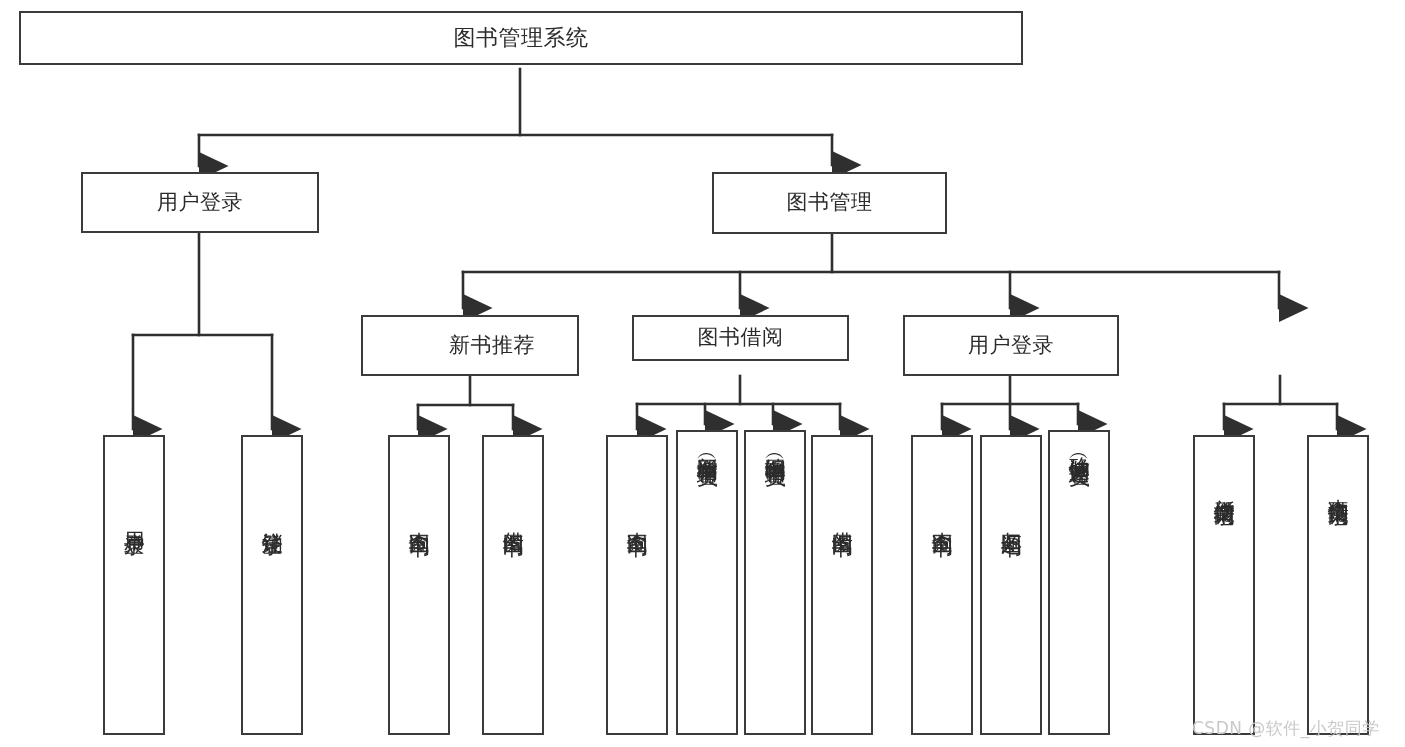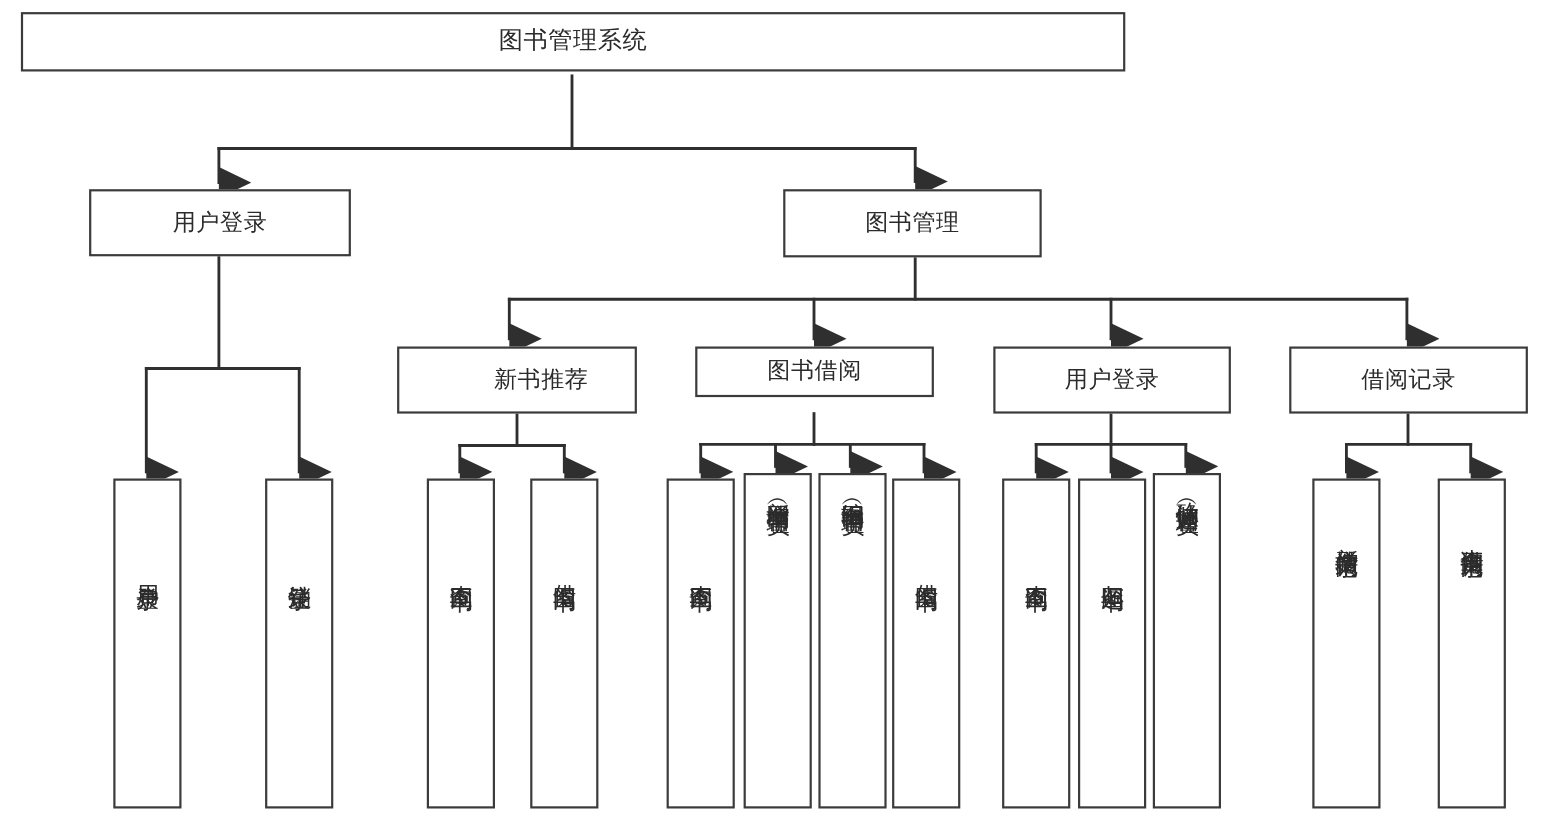--- a/index.html
+++ b/index.html
@@ -144,23 +144,20 @@
   </div>
 
   <div class="node h" style="left:632px; top:315px; width:217px; height:46px;">
     <span class="label">图书借阅</span>
   </div>
 
   <div class="node h" style="left:903px; top:315px; width:216px; height:61px;">
     <span class="label">用户登录</span>
   </div>
 
-  <div class="node h" style="left:1172px; top:315px; width:217px; height:61px;">
-    <span class="label">借阅记录</span>
-  </div>
 
   <div class="node v" style="left:103px; top:435px; width:62px; height:300px; padding-top:78px;">
     <span class="label">用户登录</span>
   </div>
 
   <div class="node v" style="left:241px; top:435px; width:62px; height:300px; padding-top:78px;">
     <span class="label">注销登录</span>
   </div>
 
   <div class="node v" style="left:388px; top:435px; width:62px; height:300px; padding-top:78px;">
@@ -200,14 +197,15 @@
   </div>
 
   <div class="node v" style="left:1193px; top:435px; width:62px; height:300px; padding-top:45px;">
     <span class="label">新增借阅记录</span>
   </div>
 
   <div class="node v" style="left:1307px; top:435px; width:62px; height:300px; padding-top:45px;">
     <span class="label">查询借阅记录</span>
   </div>
 
+  <div class="watermark" style="left:1192px; top:717px;">CSDN @软件_小贺同学</div>
 
 </div>
 
 </body></html>

